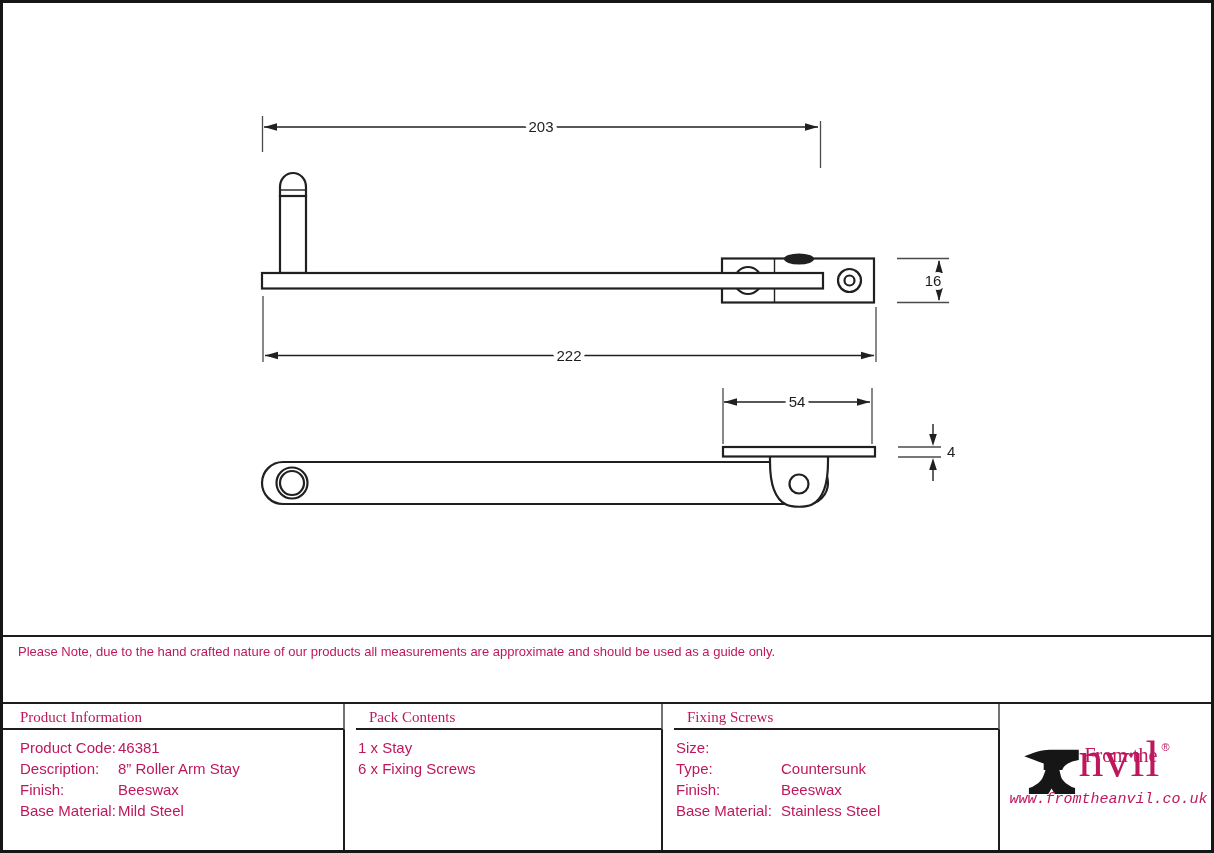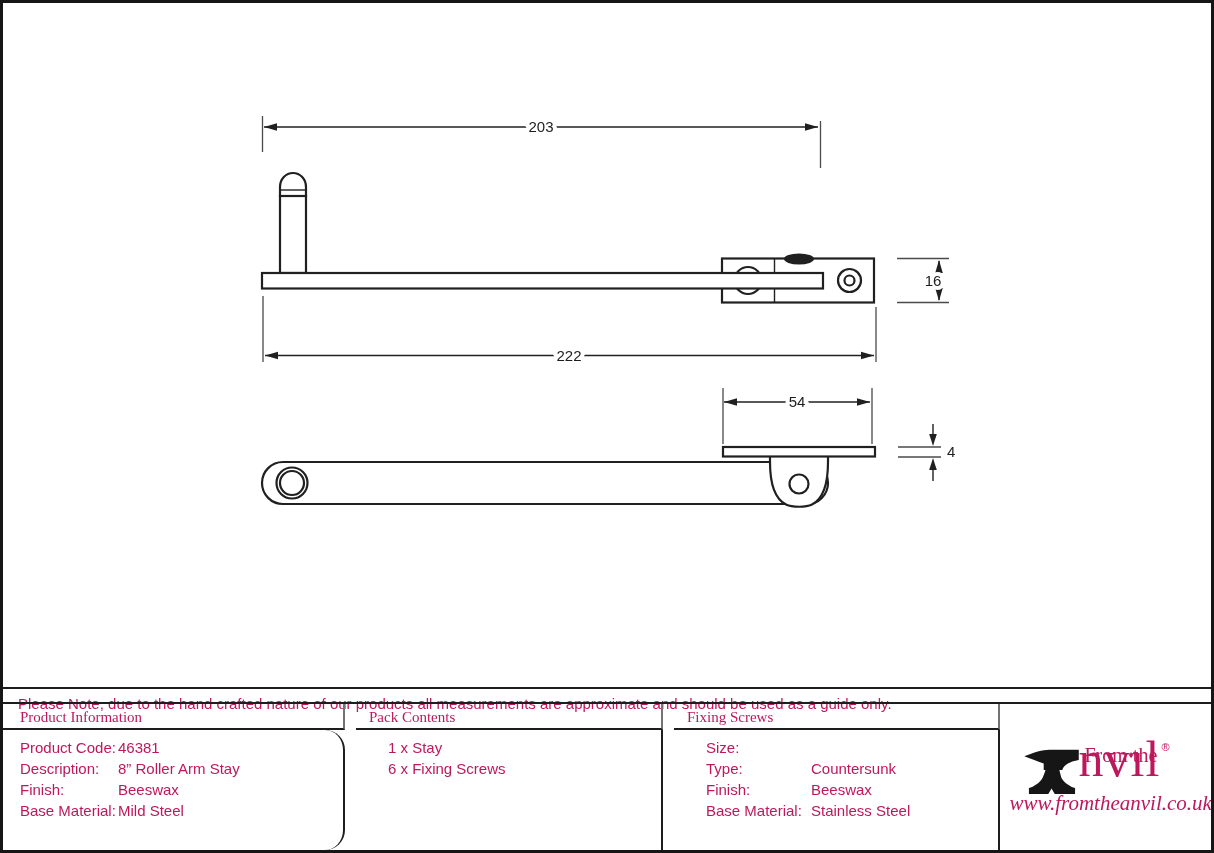--- a/index.html
+++ b/index.html
@@ -14,52 +14,52 @@
   .thin    { stroke:#4a4a4a; stroke-width:1.3; fill:none; }
   .dimline { stroke:#202020; stroke-width:1.4; fill:none; }
   .arrow   { fill:#202020; stroke:none; }
   .darkfill{ fill:#202020; stroke:none; }
   .dimtext {
     font-family:"Liberation Sans", sans-serif; font-size:15px; fill:#1d1d1d;
     text-anchor:middle; paint-order:stroke; stroke:#ffffff; stroke-width:8px; stroke-linejoin:round;
   }
   
   .note-row {
-    position:absolute; left:0; right:0; top:684px; height:31px;
+    position:absolute; left:0; right:0; top:632px; height:31px;
     border-top:2px solid #1d1d1d; display:flex; align-items:center;
-    padding-left:15px; box-sizing:border-box; font-size:15px;
+    padding-left:15px; box-sizing:border-box; font-size:13px;
   }
   
   .info-table {
     position:absolute; left:0; right:0; top:699px; bottom:0;
     border-top:2px solid #1d1d1d; box-sizing:border-box;
     display:grid; grid-template-columns:342px 318px 337px 1fr;
     grid-template-rows:26px 1fr; font-size:15px;
   }
   .cell { box-sizing:border-box; }
   .hdr  { border-right:2px solid #737373; border-bottom:2px solid #1d1d1d;
           line-height:26px; padding-left:17px;font-family:Liberation Serif, serif; }
   .hdr.c2, .hdr.c3 { padding-left:13px;margin-left:11px; }
   .body { border-right:2px solid #1d1d1d; padding-top:7px; }
-  .body.c1 { padding-left:17px;border-radius:20px; }
-  .body.c2, .body.c3 { padding-left:0;margin-left:43px; }
+  .body.c1 { padding-left:17px; }
+  .body.c2, .body.c3 { padding-left:13px; }
   .kv { display:flex; height:21px; line-height:21px; }
   .kv-label { width:98px; flex:0 0 auto; }
   .c3 .kv-label { width:105px; }
   .pc-item { height:21px; line-height:21px; }
   .logo-cell { grid-column:4; grid-row:1 / 3; display:flex; align-items:center; justify-content:center; }
   
   .logo-box { position:relative; width:164px; height:72px; }
   .anvil-icon { position:absolute; left:0; top:6px; width:56px; height:48px; }
   .from-the { position:absolute; left:61px; top:3px; font-family:"Liberation Serif", serif; font-size:20px; }
   .nvil { position:absolute; left:55px; top:-7px; font-family:"Liberation Serif", serif; font-size:50px; line-height:1.0; letter-spacing:1px;text-align:right; }
   .logo-diamond { position:absolute; left:105px; top:8px; font-size:10px; }
   .registered { position:absolute; left:138px; top:0px; font-size:11px; }
   .logo-url { position:absolute; left:-14px; top:50px; width:192px; text-align:center;
-              font-family:Liberation Serif, serif; font-style:italic; font-size:21px; }
+              font-family:Liberation Mono, monospace; font-style:italic; font-size:15px; }
 </style>
 </head>
 <body>
 
 <div class="page">
 
   <svg class="drawing" width="1208" height="670" viewBox="3 3 1208 670">
 
     <g>
 

